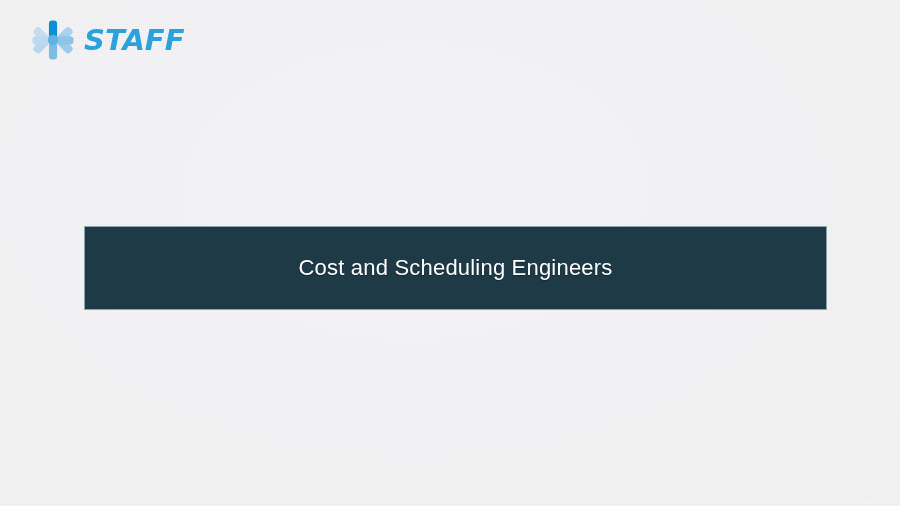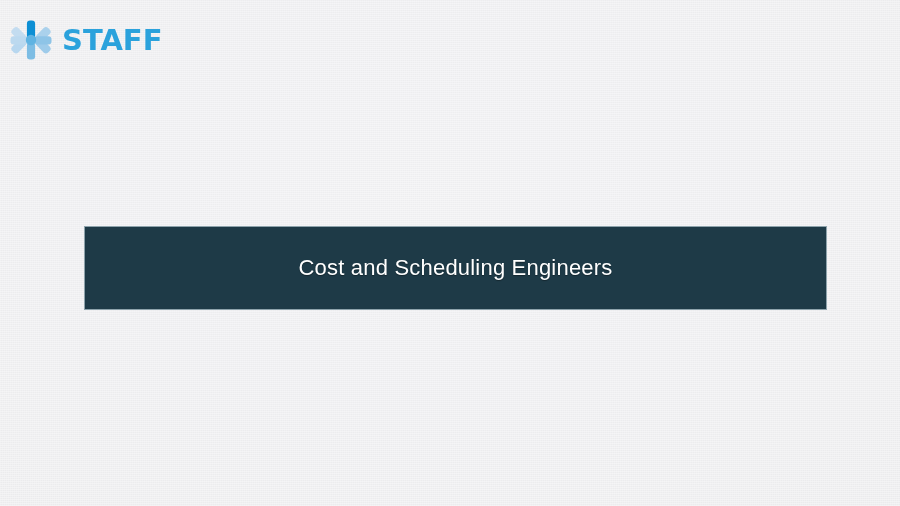--- a/index.html
+++ b/index.html
@@ -32,26 +32,27 @@
     pointer-events: none;
     background-image:
       repeating-linear-gradient(0deg, rgba(255,255,255,0.30) 0px, rgba(255,255,255,0.30) 1px, rgba(0,0,0,0.008) 1px, rgba(0,0,0,0.008) 2px),
       repeating-linear-gradient(90deg, rgba(255,255,255,0.22) 0px, rgba(255,255,255,0.22) 1px, rgba(0,0,0,0.006) 1px, rgba(0,0,0,0.006) 2px);
     opacity: 0.85;
   }
 
   
   #logo {
     position: absolute;
-    left: 8px;
+    left: 30px;
     top: 17px;
     display: flex;
     align-items: center;
     gap: 8px;
     z-index: 3;
+    font-style: italic;
   }
   #logo-mark {
     width: 46px;
     height: 46px;
     flex: 0 0 46px;
     position: relative;
     display: block;
   }
   #logo-wordmark {
     display: flex;

